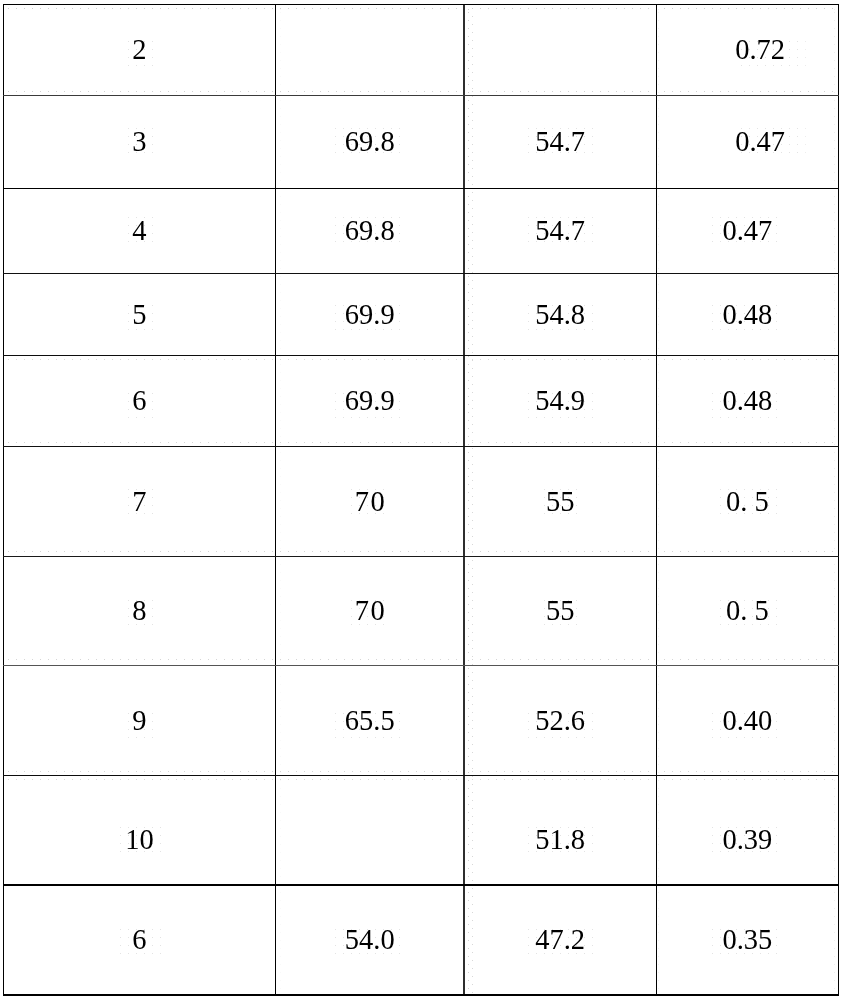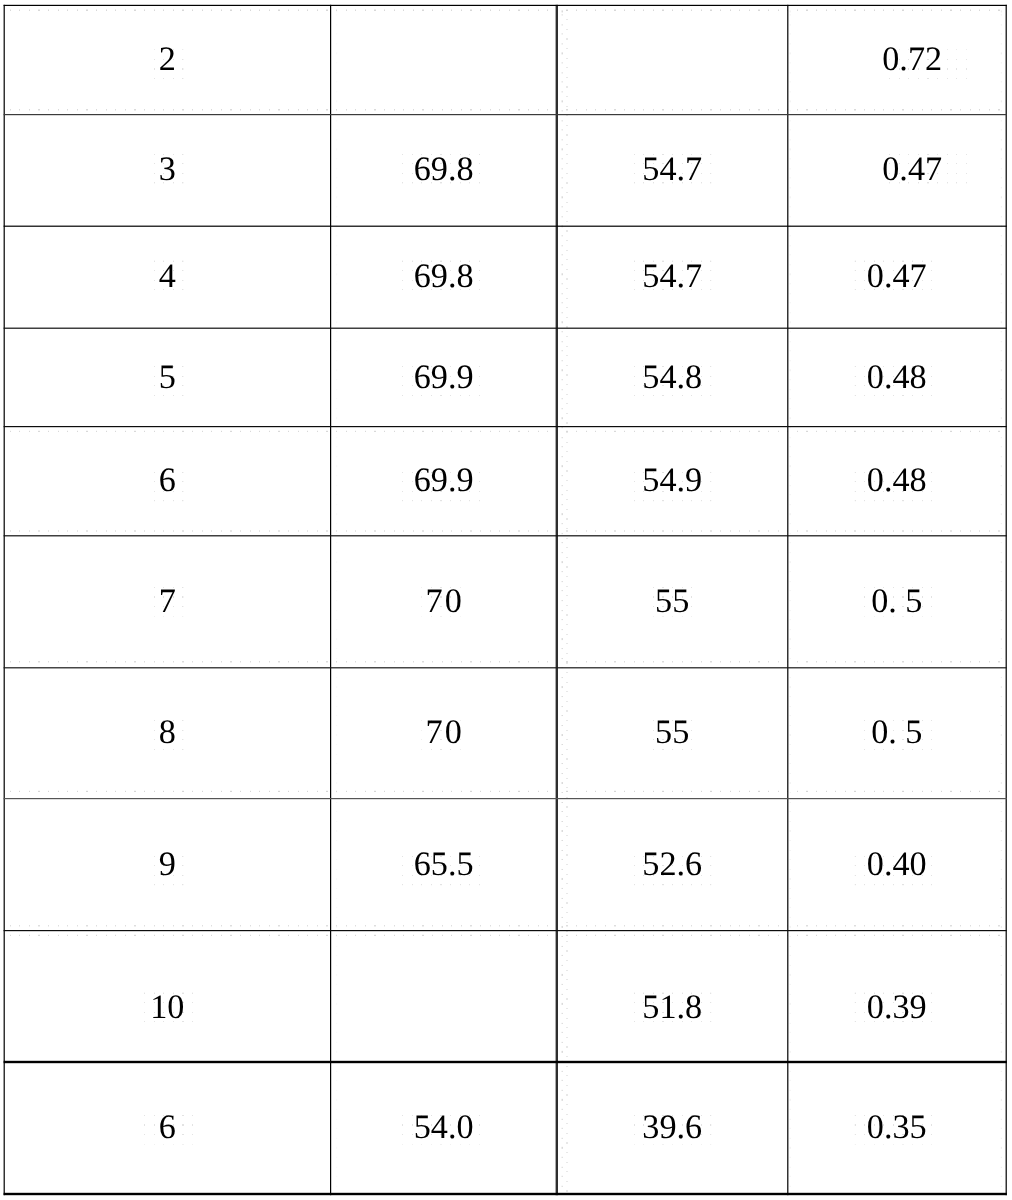--- a/index.html
+++ b/index.html
@@ -149,18 +149,18 @@
         <div class="cell c3"><span class="halo" style="left:56px;top:47px;width:65px;height:25px"></span><span class="txt">0.40</span></div>
       </div>
       <div class="row r8">
         <div class="cell c0"><span class="halo" style="left:117px;top:41px;width:41px;height:25px"></span><span class="txt">10</span></div>
         <div class="cell c2"><span class="halo" style="left:64px;top:41px;width:65px;height:25px"></span><span class="txt">51.8</span></div>
         <div class="cell c3"><span class="halo" style="left:56px;top:41px;width:65px;height:25px"></span><span class="txt">0.39</span></div>
       </div>
       <div class="row r9">
         <div class="cell c0"><span class="halo" style="left:117px;top:43px;width:41px;height:25px"></span><span class="txt">6</span></div>
         <div class="cell c1"><span class="halo" style="left:60px;top:43px;width:65px;height:25px"></span><span class="txt">54.0</span></div>
-        <div class="cell c2"><span class="halo" style="left:64px;top:43px;width:65px;height:25px"></span><span class="txt">39.6</span></div>
+        <div class="cell c2"><span class="halo" style="left:64px;top:43px;width:65px;height:25px"></span><span class="txt">47.2</span></div>
         <div class="cell c3"><span class="halo" style="left:56px;top:43px;width:65px;height:25px"></span><span class="txt">0.35</span></div>
       </div>
     </div>
   </div>
 </div>
 
 </body></html>

